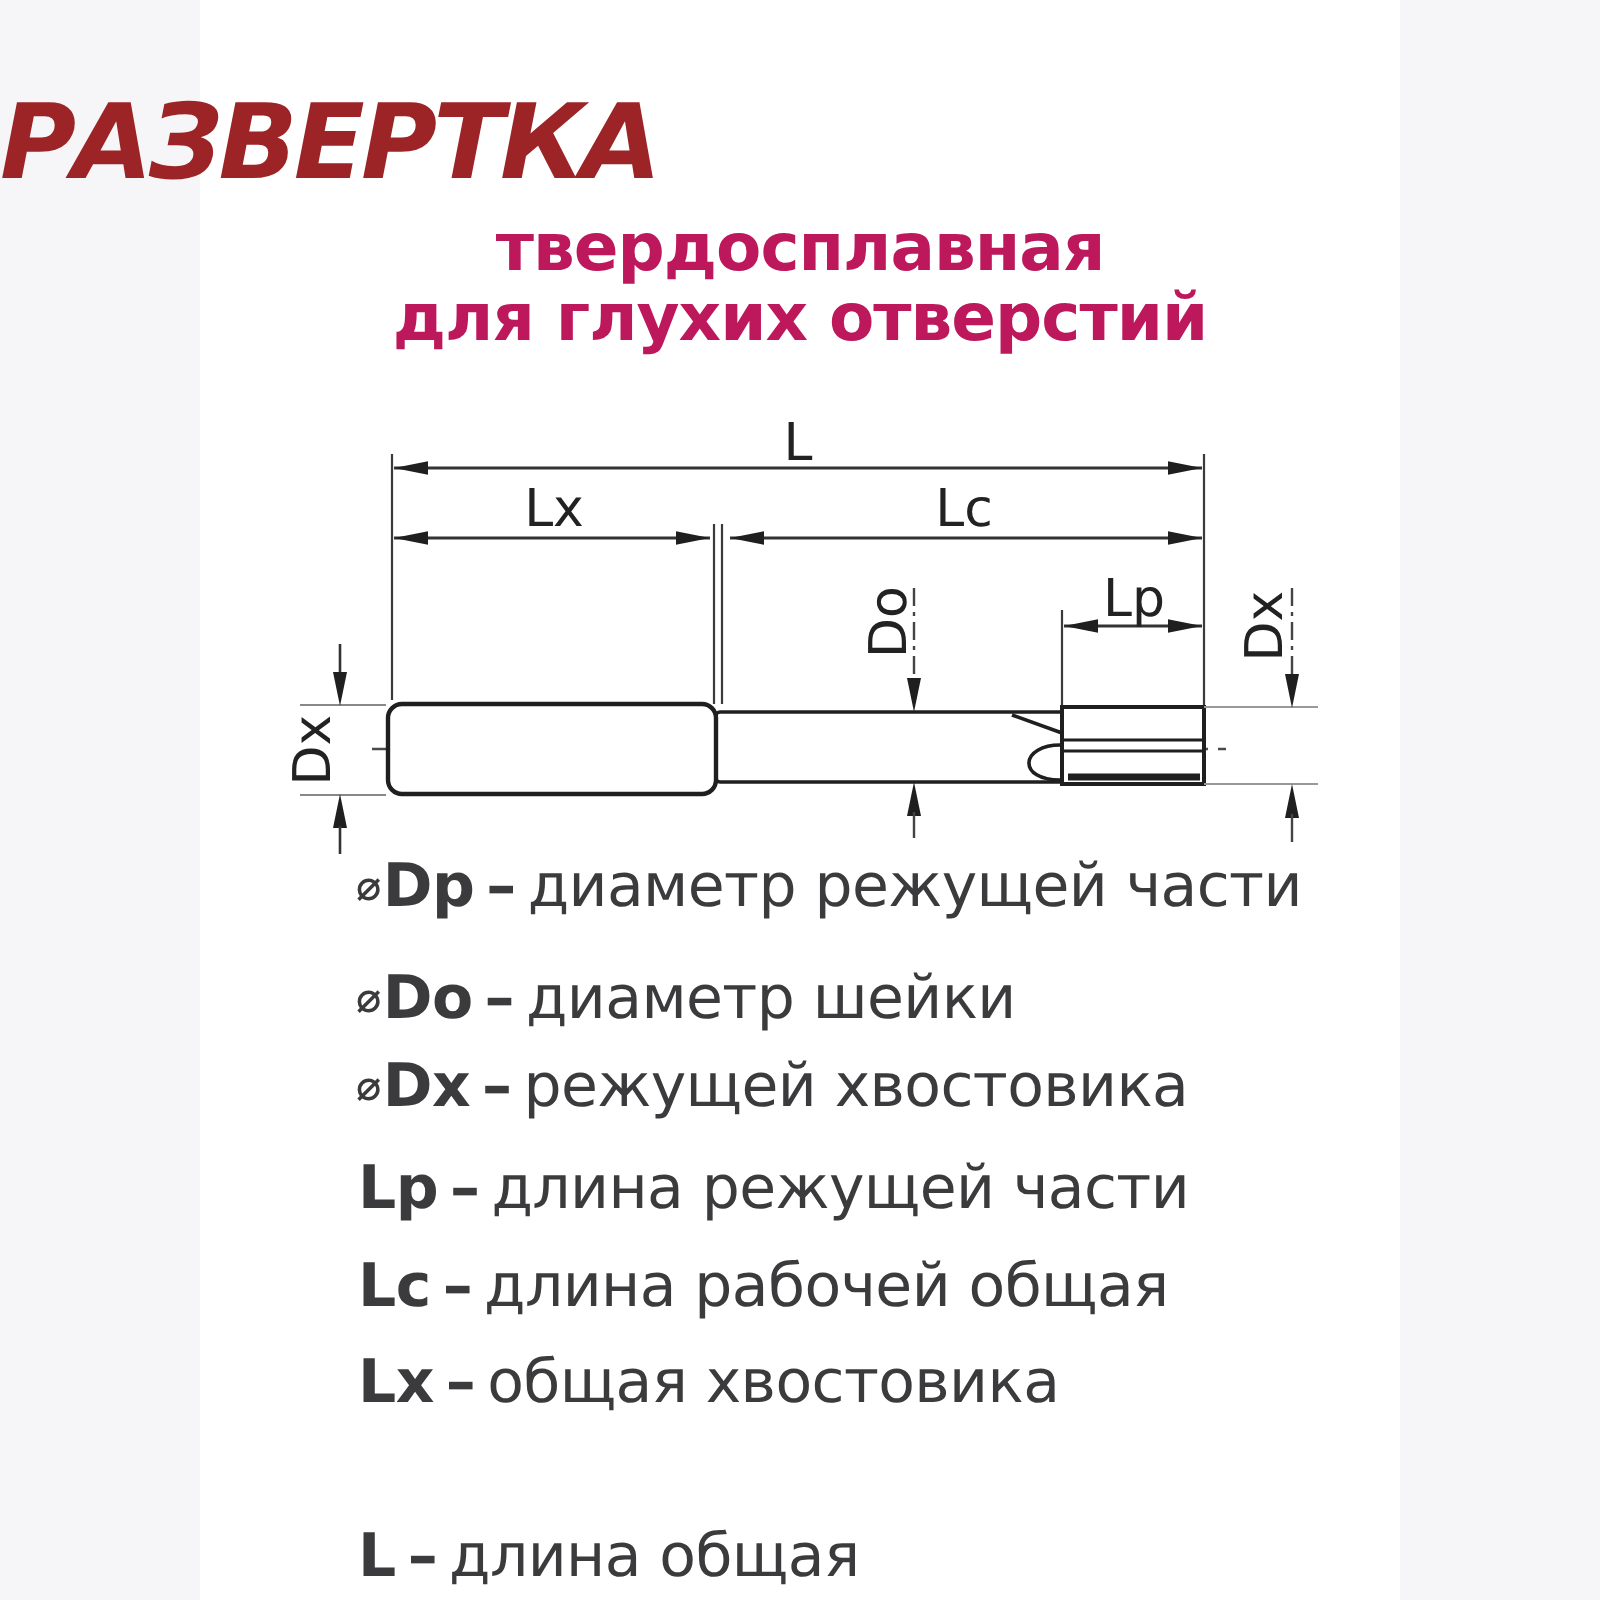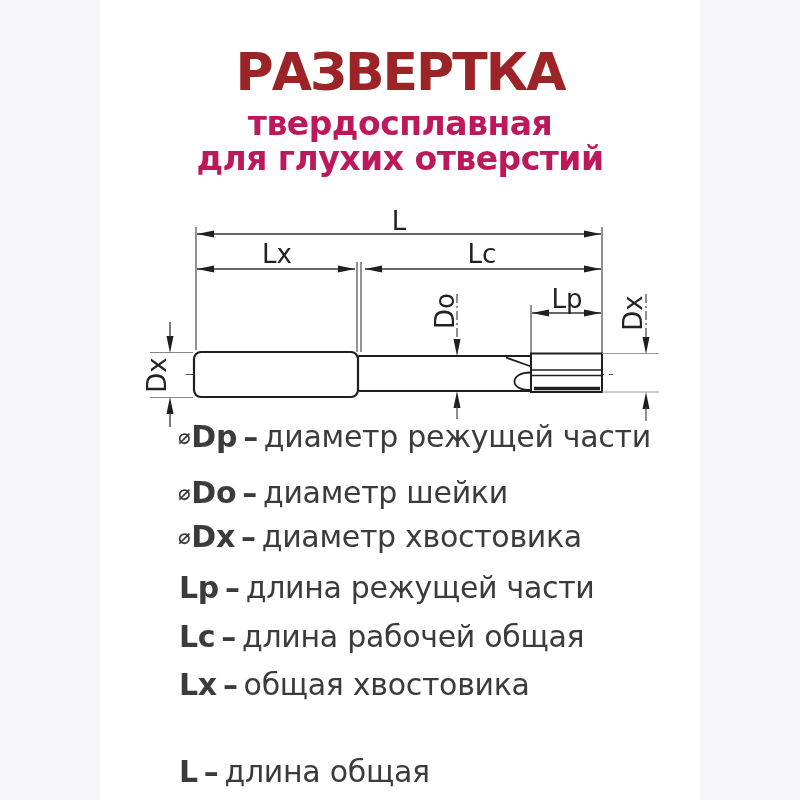--- a/index.html
+++ b/index.html
@@ -4,31 +4,31 @@
 <style>
   html,body{margin:0;padding:0;}
   body{
     width:800px;height:800px;overflow:hidden;
     background:#f6f6f8;
     font-family:"DejaVu Sans","Liberation Sans",sans-serif;
   }
   .canvas{position:relative;width:800px;height:800px;}
   .panel{position:absolute;left:100px;top:0;width:600px;height:800px;background:#ffffff;}
   .title{
-    position:absolute;left:0;top:42px;width:800px;text-align:center;
-    font-size:52px;font-weight:700;letter-spacing:-2px;color:#9c2427;
+    position:absolute;left:0;top:42px;width:800px;text-align:left;
+    font-size:52px;font-weight:700;letter-spacing:-2px;color:#9c2427;font-style:italic;
   }
   .subtitles{
     position:absolute;left:0;top:106px;width:800px;text-align:center;
     font-size:33px;line-height:35px;font-weight:700;color:#be185d;letter-spacing:-0.5px;
   }
   svg.diagram{position:absolute;left:0;top:0;width:800px;height:800px;}
   .dim-label{font-size:26px;font-weight:400;fill:#222222;}
   .legend-row{
-    position:absolute;left:178px;height:38px;line-height:32px;
+    position:absolute;left:178px;height:38px;line-height:46px;
     font-size:30px;color:#3b3b3d;white-space:nowrap;letter-spacing:-0.3px;
   }
   .legend-code{font-weight:700;}
   .dia-symbol{font-size:21px;font-weight:700;position:relative;top:-3px;margin-right:1px;}
   .legend-sep{font-weight:700;padding:0 6px;}
   .legend-desc{font-weight:400;}
 </style>
 </head>
 <body>
 
@@ -126,21 +126,21 @@
   </svg>
 
   <div>
     <div class="legend-row" style="top:421px">
       <span class="legend-code"><span class="dia-symbol">⌀</span><span>Dp</span></span><span class="legend-sep">–</span><span class="legend-desc">диаметр режущей части</span>
     </div>
     <div class="legend-row" style="top:477px">
       <span class="legend-code"><span class="dia-symbol">⌀</span><span>Do</span></span><span class="legend-sep">–</span><span class="legend-desc">диаметр шейки</span>
     </div>
     <div class="legend-row" style="top:521px">
-      <span class="legend-code"><span class="dia-symbol">⌀</span><span>Dx</span></span><span class="legend-sep">–</span><span class="legend-desc">диаметр хвостовика</span>
+      <span class="legend-code"><span class="dia-symbol">⌀</span><span>Dx</span></span><span class="legend-sep">–</span><span class="legend-desc">режущей хвостовика</span>
     </div>
     <div class="legend-row" style="top:572px">
       <span class="legend-code"><span class="dia-symbol"></span><span>Lp</span></span><span class="legend-sep">–</span><span class="legend-desc">длина режущей части</span>
     </div>
     <div class="legend-row" style="top:621px">
       <span class="legend-code"><span class="dia-symbol"></span><span>Lc</span></span><span class="legend-sep">–</span><span class="legend-desc">длина рабочей общая</span>
     </div>
     <div class="legend-row" style="top:669px">
       <span class="legend-code"><span class="dia-symbol"></span><span>Lx</span></span><span class="legend-sep">–</span><span class="legend-desc">общая хвостовика</span>
     </div>

